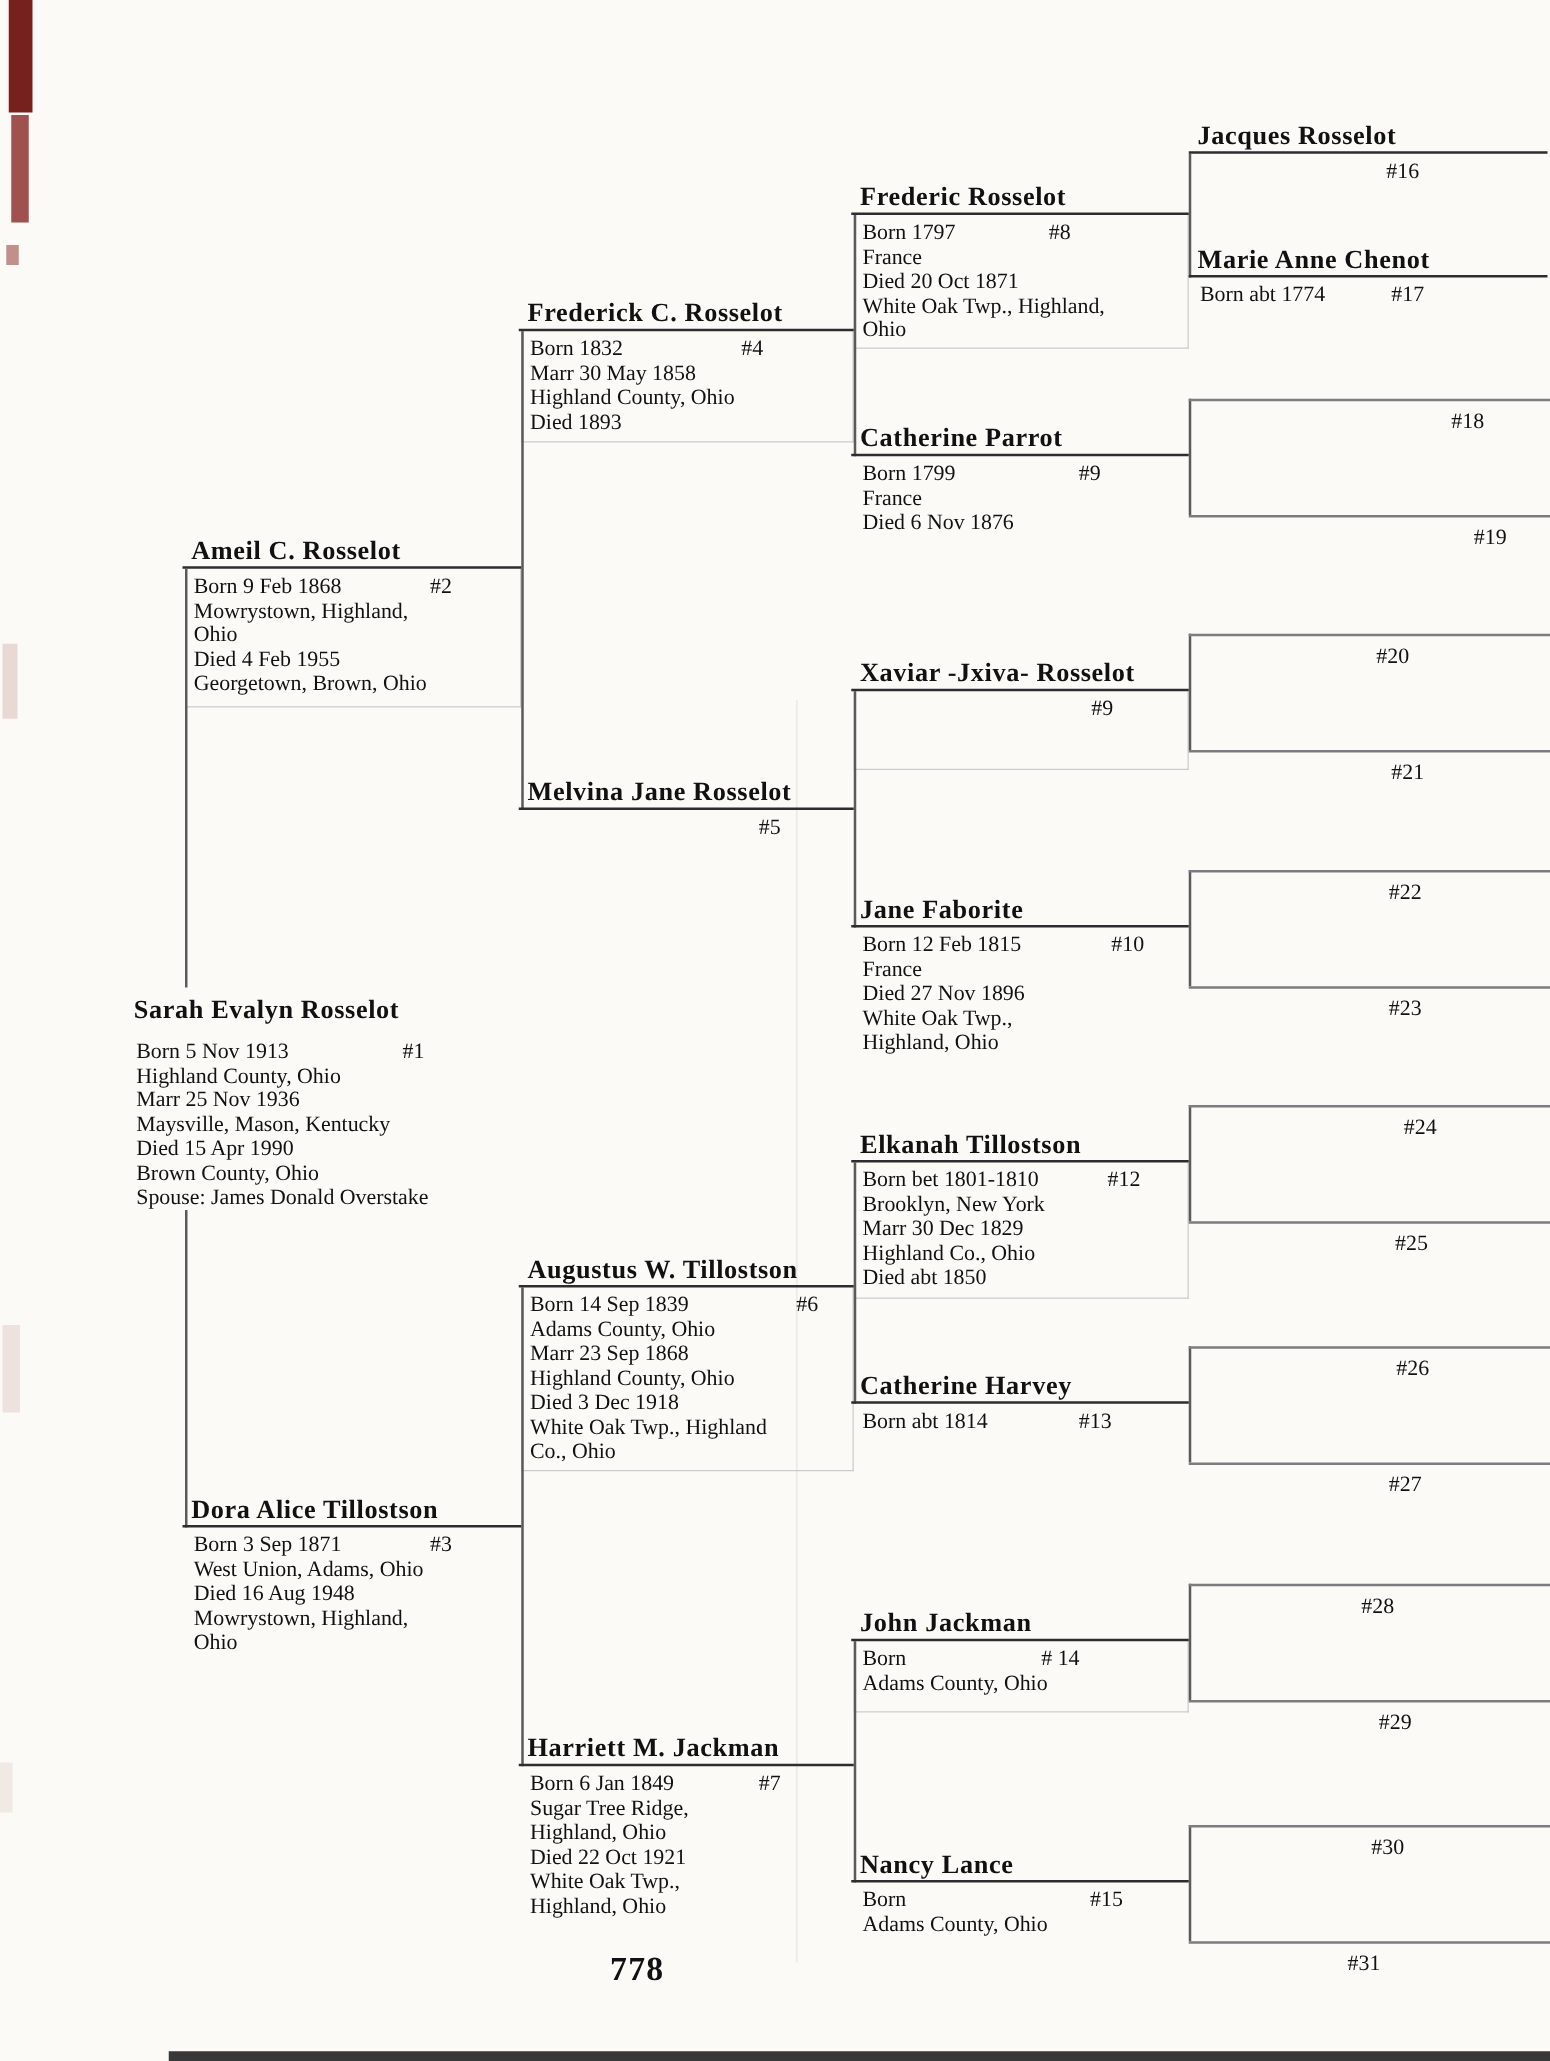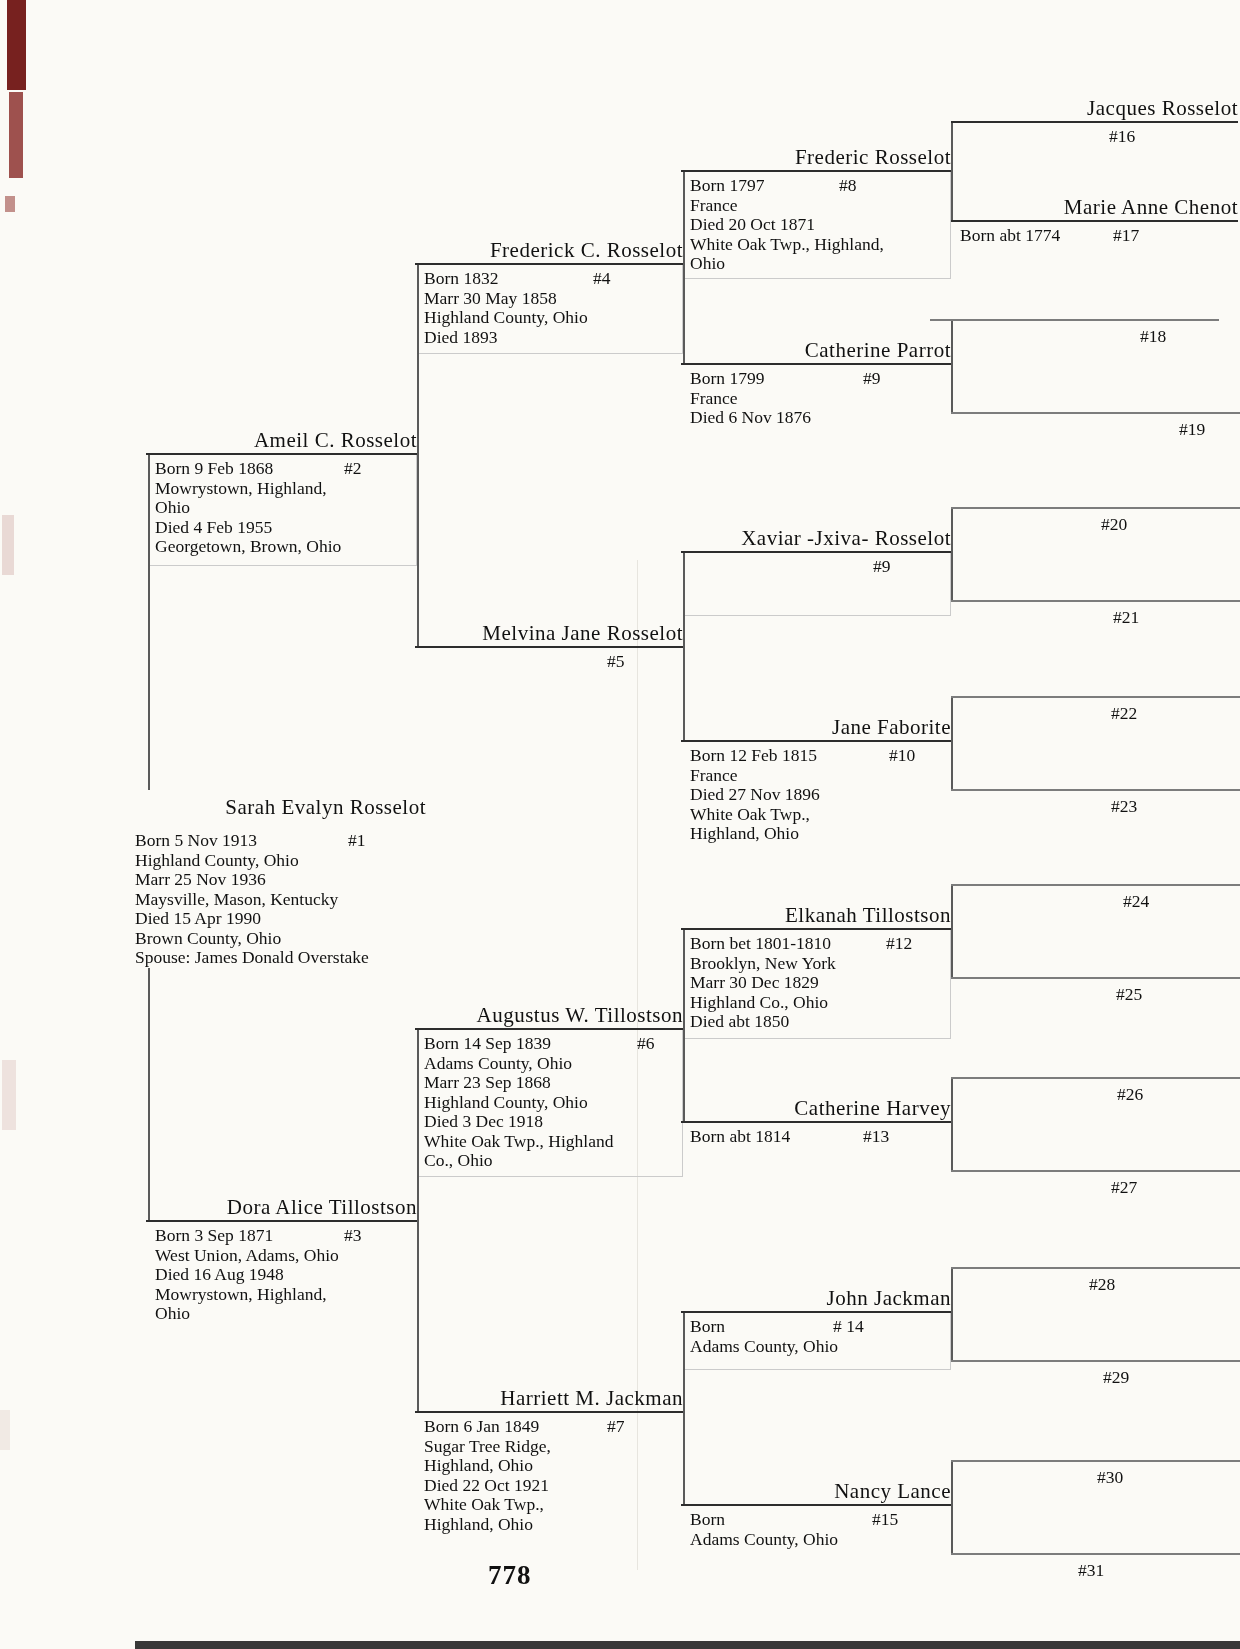--- a/index.html
+++ b/index.html
@@ -3,23 +3,23 @@
 <meta charset="utf-8">
 <style>
   html,body{margin:0;padding:0;}
   body{
     width:1240px;height:1649px;position:relative;overflow:hidden;
     background:#fbfaf6;color:#111;
     font-family:"Liberation Serif","DejaVu Serif",serif;
   }
   .person{position:absolute;}
   .pname{
-    font-weight:normal;font-size:21px;line-height:25px;
+    font-weight:bold;font-size:21px;line-height:25px;
     padding-left:7px;border-bottom:2px solid #2d2d2d;
-    letter-spacing:.5px;white-space:nowrap;text-align:right;
+    letter-spacing:.5px;white-space:nowrap;
   }
   .pname.noline{border-bottom:none;}
   .pdetails{position:relative;padding:4px 2px 0 9px;font-size:17.5px;line-height:19.5px;}
   .dlines{white-space:pre-line;}
   .num{position:absolute;top:4px;font-size:17.5px;}
   .slot{position:absolute;border-top:2px solid #7c7c7c;}
   .slot-num{position:absolute;top:5px;font-size:17.5px;}
   .vline{position:absolute;width:2px;background:#5a5a5a;}
   .fbox{position:absolute;border:1px solid #cbcbcb;border-top:none;}
   .crease{position:absolute;width:1px;background:#e7e5df;}
@@ -60,21 +60,21 @@
 
 <div class="vline" style="left:951px;top:123px;height:99px;"></div>
 <div class="vline" style="left:951px;top:319px;height:93px;"></div>
 <div class="vline" style="left:951px;top:507px;height:93px;"></div>
 <div class="vline" style="left:951px;top:696px;height:93px;"></div>
 <div class="vline" style="left:951px;top:884px;height:93px;"></div>
 <div class="vline" style="left:951px;top:1077px;height:93px;"></div>
 <div class="vline" style="left:951px;top:1267px;height:93px;"></div>
 <div class="vline" style="left:951px;top:1460px;height:93px;"></div>
 
-<div class="person" style="left:126px;top:795px;width:300px;">
+<div class="person" style="left:100px;top:795px;width:300px;">
   <div class="pname noline">Sarah Evalyn Rosselot</div>
   <div class="pdetails" style="padding-top:11px;">
     <span class="num" style="left:222px;top:11px;">#1</span>
     <div class="dlines">Born 5 Nov 1913
 Highland County, Ohio
 Marr 25 Nov 1936
 Maysville, Mason, Kentucky
 Died 15 Apr 1990
 Brown County, Ohio
 Spouse: James Donald Overstake</div>
@@ -237,21 +237,21 @@
 </div>
 
 <div class="person" style="left:951px;top:195px;width:287px;">
   <div class="pname">Marie Anne Chenot</div>
   <div class="pdetails">
     <span class="num" style="left:162px;">#17</span>
     <div class="dlines">Born abt 1774</div>
   </div>
 </div>
 
-<div class="slot" style="left:930px;top:319px;width:289px;">
+<div class="slot" style="left:951px;top:319px;width:289px;">
   <span class="slot-num" style="left:210px;">#18</span>
 </div>
 <div class="slot" style="left:951px;top:412px;width:289px;">
   <span class="slot-num" style="left:228px;">#19</span>
 </div>
 <div class="slot" style="left:951px;top:507px;width:289px;">
   <span class="slot-num" style="left:150px;">#20</span>
 </div>
 <div class="slot" style="left:951px;top:600px;width:289px;">
   <span class="slot-num" style="left:162px;">#21</span>

